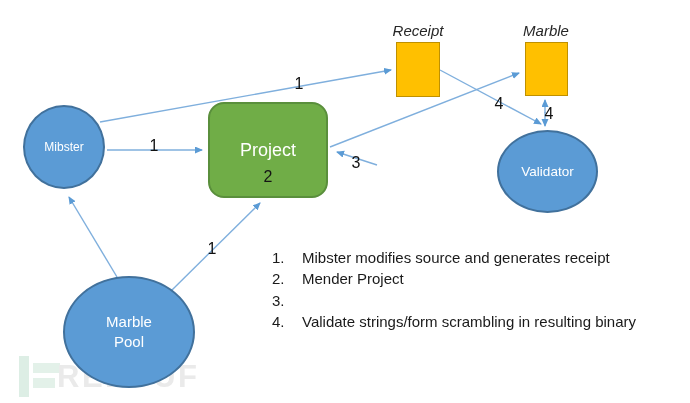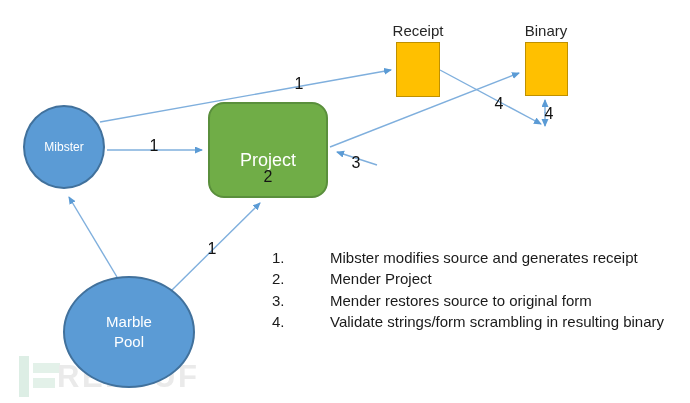--- a/index.html
+++ b/index.html
@@ -21,39 +21,39 @@
   .blue{background:#5b9bd5;border:2px solid #41719c;border-radius:50%;color:#ffffff;}
   .mibster{left:23px;top:105px;width:82px;height:84px;font-size:12px;}
   .mender{left:376px;top:133px;width:82px;height:86px;font-size:14px;}
   .validator{left:497px;top:130px;width:101px;height:83px;font-size:13.5px;}
   .marble{left:63px;top:276px;width:132px;height:112px;font-size:15px;line-height:20px;}
   .marble .lbl{width:70px;}
   .project{
     left:208px;top:102px;width:120px;height:96px;background:#70ad47;
     border:2px solid #5a8f3c;border-radius:16px;color:#fff;
   }
-  .project .p-label{position:absolute;left:0;top:36px;width:100%;font-size:18px;color:#fff;margin-top:10px;}
+  .project .p-label{position:absolute;left:0;top:36px;width:100%;font-size:18px;color:#fff;}
   .project .p-num{position:absolute;left:0;top:64px;width:100%;font-size:16px;color:#141414;}
   .orange{background:#ffc000;border:1.5px solid #bf9000;}
   .receipt-box{left:396px;top:42px;width:44px;height:55px;}
   .binary-box{left:525px;top:42px;width:43px;height:54px;}
   .box-title{position:absolute;z-index:3;font-size:15px;color:#262626;width:80px;
-             text-align:center;top:22px;}
+             text-align:center;top:22px;font-style:italic;}
   .receipt-title{left:378px;}
   .binary-title{left:506px;}
   
   .edge-num{
     position:absolute;z-index:4;font-size:16px;color:#111;
     transform:translate(-50%,-50%);line-height:16px;
   }
   
   .steps{position:absolute;left:272px;top:247px;z-index:3;font-size:15px;color:#1a1a1a;}
   .step-row{display:flex;line-height:21.3px;}
   .step-num{width:30px;flex:0 0 30px;}
-  .step-text{white-space:nowrap;margin-left:28px;}
+  .step-text{white-space:nowrap;}
 </style>
 </head>
 <body>
 
 <div class="canvas">
 
   <div class="wm-bar" style="left:19px;top:356px;width:10px;height:41px;"></div>
   <div class="wm-bar" style="left:33px;top:363px;width:27px;height:10px;background:#e3f1e9;"></div>
   <div class="wm-bar" style="left:33px;top:378px;width:22px;height:10px;background:#e3f1e9;"></div>
   <div class="wm-text">REEBUF</div>
@@ -87,41 +87,43 @@
   </div>
 
   <div class="node project">
     <span class="p-label">Project</span>
     <span class="p-num">2</span>
   </div>
 
   <div class="box-title receipt-title">Receipt</div>
   <div class="node orange receipt-box"></div>
 
-  <div class="box-title binary-title">Binary</div>
+  <div class="box-title binary-title">Marble</div>
   <div class="node orange binary-box"></div>
 
 
+  <div class="node blue validator">
+    <span class="lbl">Validator</span>
+  </div>
 
   <div class="node blue marble">
     <span class="lbl">Marble Pool</span>
   </div>
 
   <div class="steps">
     <div class="step-row">
       <span class="step-num">1.</span>
       <span class="step-text">Mibster modifies source and generates receipt</span>
     </div>
     <div class="step-row">
       <span class="step-num">2.</span>
       <span class="step-text">Mender Project</span>
     </div>
     <div class="step-row">
       <span class="step-num">3.</span>
-      <span class="step-text">Mender restores source to original form</span>
     </div>
     <div class="step-row">
       <span class="step-num">4.</span>
       <span class="step-text">Validate strings/form scrambling in resulting binary</span>
     </div>
   </div>
 
 </div>
 
 </body></html>

